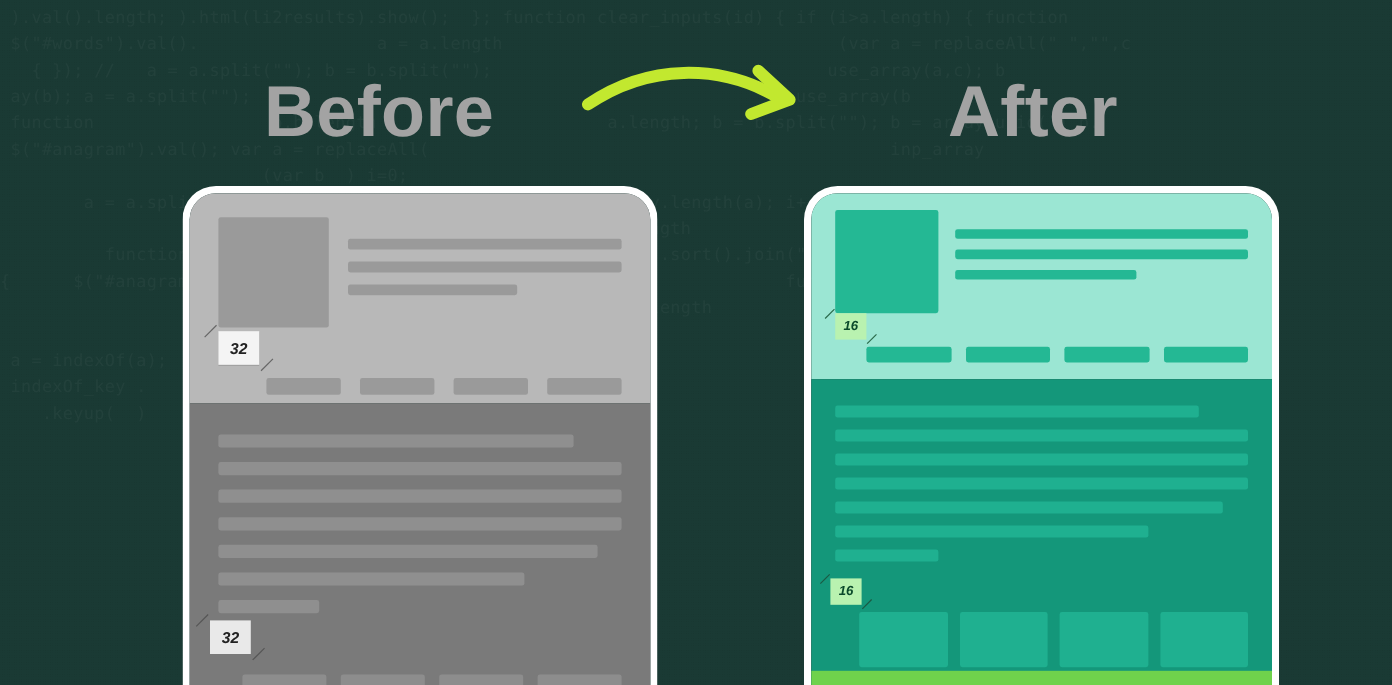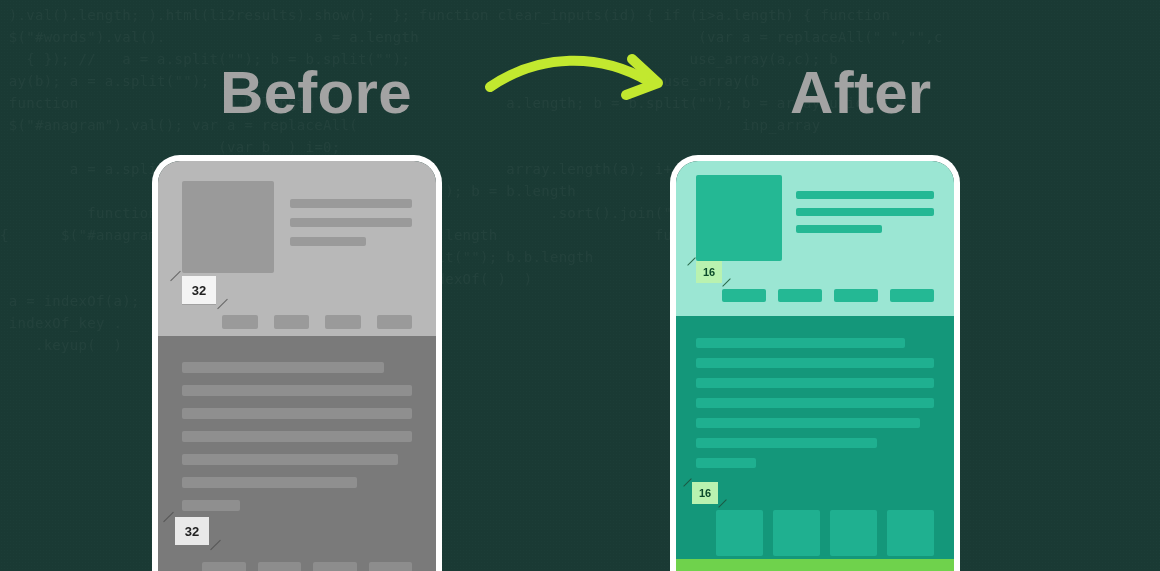--- a/index.html
+++ b/index.html
@@ -44,26 +44,27 @@
 .title.before{left:220px}
 .title.after{left:790px}
 .arrow{
   position:absolute;
   left:480px;top:45px;
   width:190px;height:70px;
 }
 .phone{
   position:absolute;
   top:155px;
-  width:290px;
+  width:396px;
   height:416px;
   border-radius:28px 28px 0 0;
   border:6px solid #fff;
   border-bottom:none;
   overflow:hidden;
+  font-style:italic;
 }
 .phone.before{left:152px}
 .phone.after{left:670px}
 .phone-inner{position:relative;width:100%;height:100%}
 
 
 .before .hero{background:#b8b8b8;height:175px;position:relative;padding:20px 24px 0}
 .before .avatar{width:92px;height:92px;background:#9a9a9a;position:absolute;left:24px;top:20px;border-radius:2px}
 .before .meta-lines{position:absolute;left:132px;top:38px;right:24px}
 .before .meta-lines .line{height:9px;background:#9a9a9a;margin-bottom:10px;border-radius:2px}

